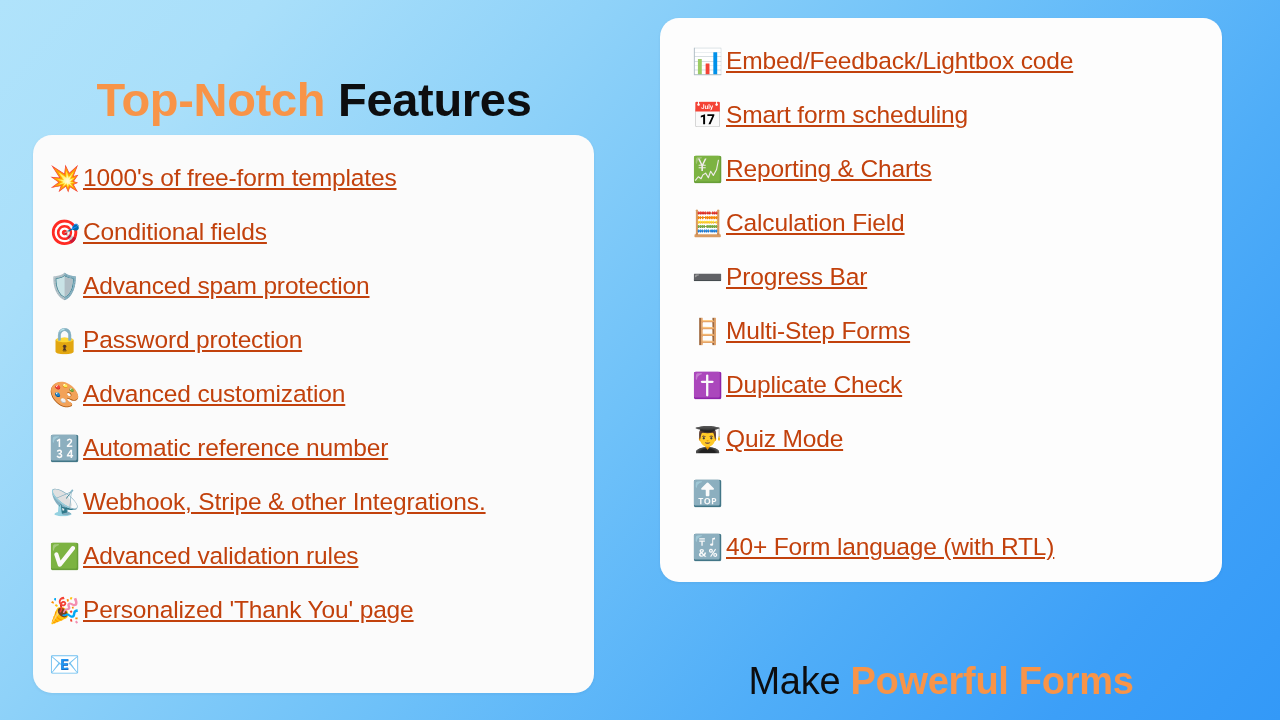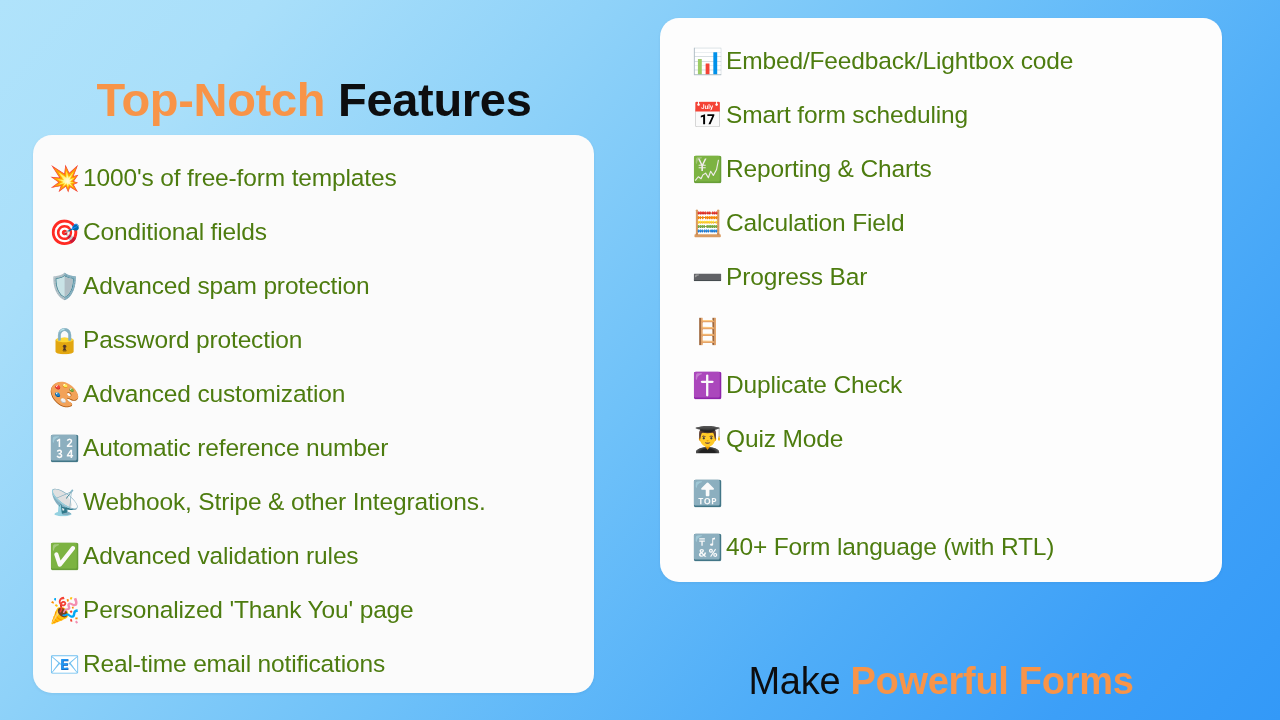--- a/index.html
+++ b/index.html
@@ -96,23 +96,24 @@
     line-height: 1;
     font-family: "DejaVu Sans", sans-serif;
     text-align: left;
   }
   .feature-emoji.tight {
     width: 30px;
   }
   .feature-label {
     font-size: 24.5px;
     line-height: 30px;
-    color: #4d7c0f;
+    color: #c2410c;
     white-space: nowrap;
     letter-spacing: -0.15px;
+    text-decoration: underline;
   }
 
   #bottom-heading {
     position: absolute;
     left: 660px;
     top: 618px;
     width: 562px;
     text-align: center;
     font-size: 38px;
     line-height: 62px;
@@ -168,21 +169,20 @@
       <li class="feature-item">
         <span class="feature-emoji">✅</span>
         <span class="feature-label">Advanced validation rules</span>
       </li>
       <li class="feature-item">
         <span class="feature-emoji">🎉</span>
         <span class="feature-label">Personalized 'Thank You' page</span>
       </li>
       <li class="feature-item">
         <span class="feature-emoji">📧</span>
-        <span class="feature-label">Real-time email notifications</span>
       </li>
     </ul>
   </div>
 
   <div id="right-card">
     <ul class="feature-list">
       <li class="feature-item">
         <span class="feature-emoji">📊</span>
         <span class="feature-label">Embed/Feedback/Lightbox code</span>
       </li>
@@ -197,20 +197,21 @@
       <li class="feature-item">
         <span class="feature-emoji">🧮</span>
         <span class="feature-label">Calculation Field</span>
       </li>
       <li class="feature-item">
         <span class="feature-emoji">➖</span>
         <span class="feature-label">Progress Bar</span>
       </li>
       <li class="feature-item">
         <span class="feature-emoji">🪜</span>
+        <span class="feature-label">Multi-Step Forms</span>
       </li>
       <li class="feature-item">
         <span class="feature-emoji">✝️</span>
         <span class="feature-label">Duplicate Check</span>
       </li>
       <li class="feature-item">
         <span class="feature-emoji">👨‍🎓</span>
         <span class="feature-label">Quiz Mode</span>
       </li>
       <li class="feature-item">

